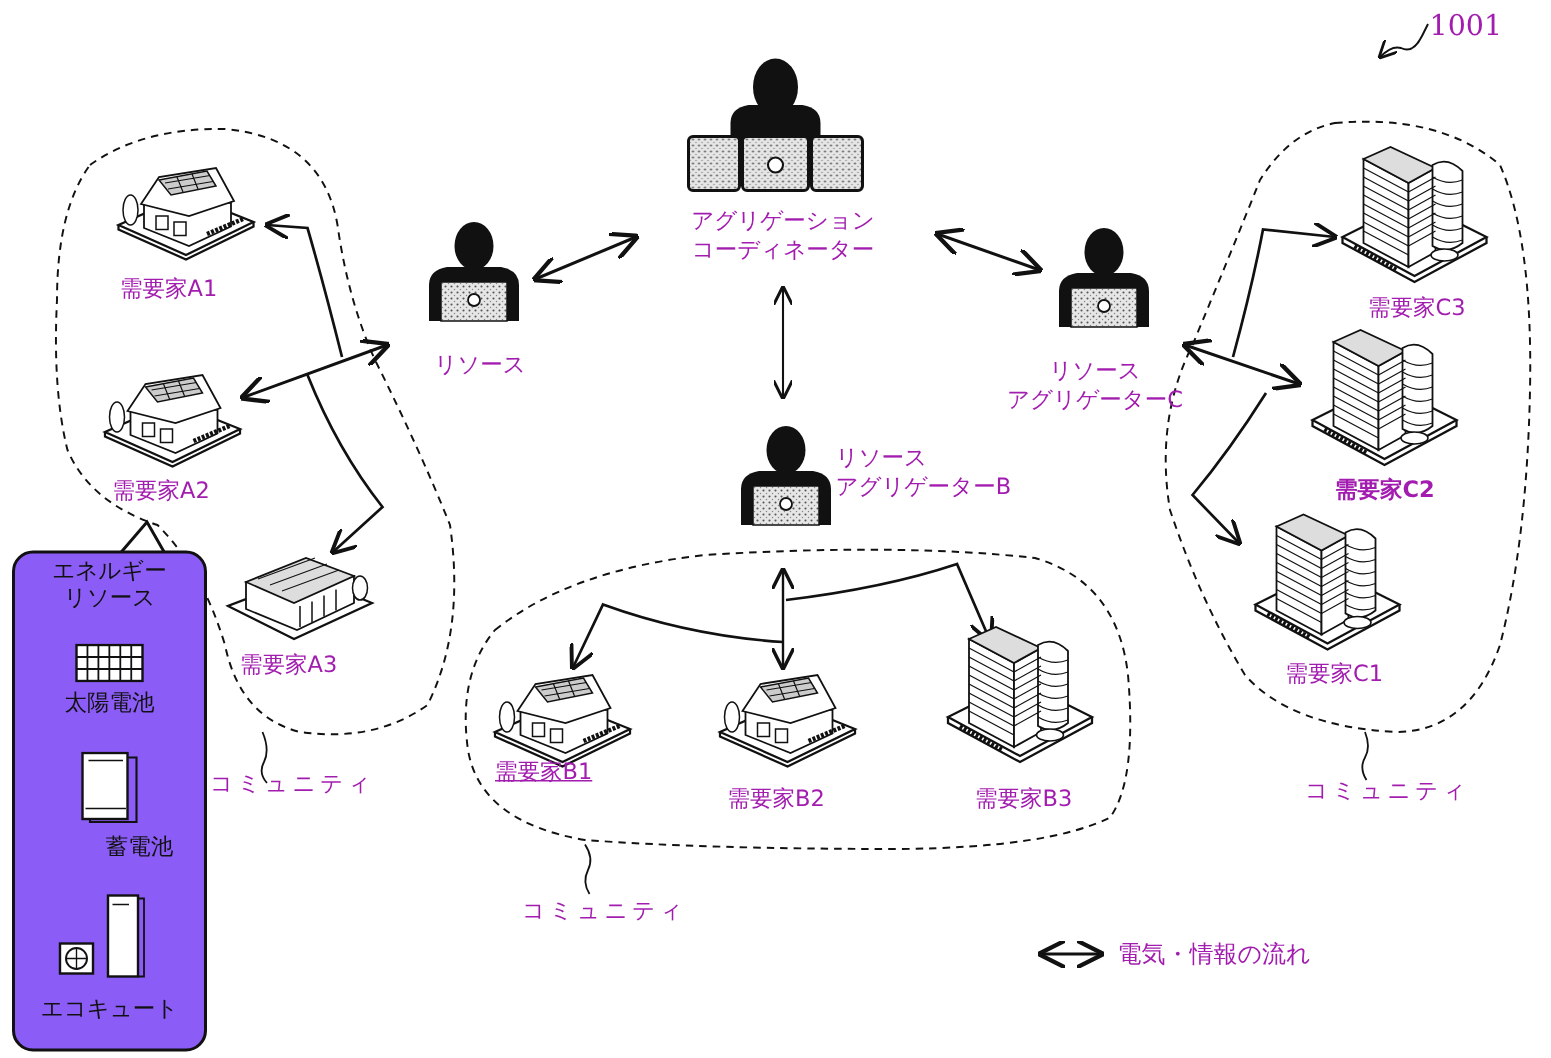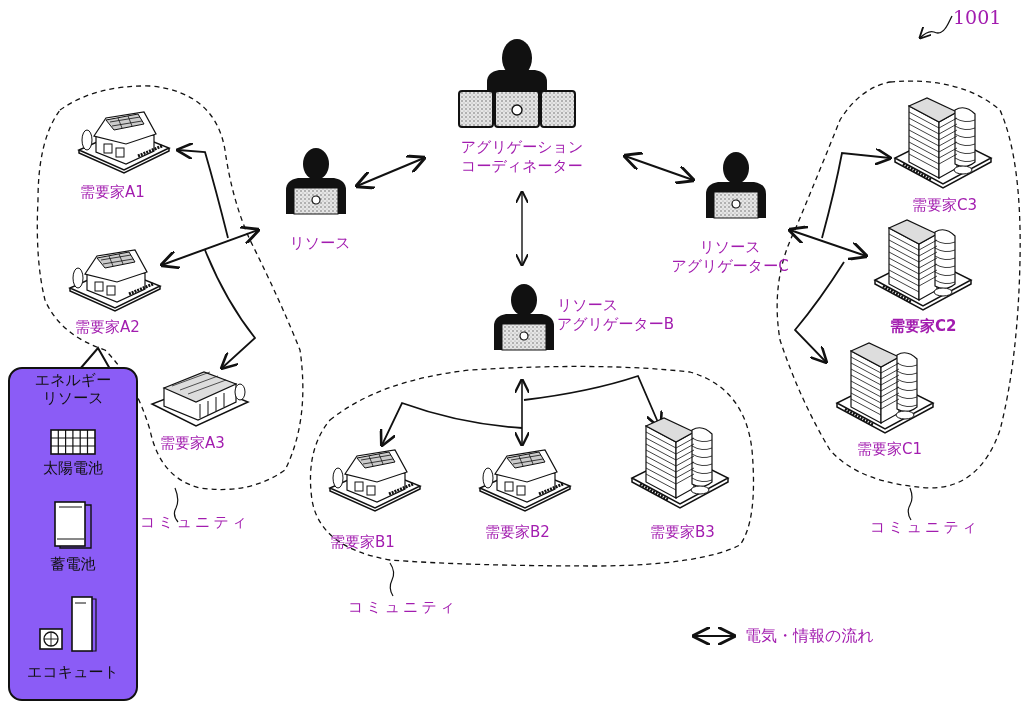--- a/index.html
+++ b/index.html
@@ -133,21 +133,21 @@
   <div>アグリゲーターB</div>
 </div>
 <div class="lbl ctr" style="left:650px;top:238px;width:160px;">
   <div>リソース</div>
   <div>アグリゲーターC</div>
 </div>
 
 <div class="lbl" style="left:80px;top:183px;">需要家A1</div>
 <div class="lbl" style="left:75px;top:318px;">需要家A2</div>
 <div class="lbl" style="left:160px;top:434px;">需要家A3</div>
-<div class="lbl" style="left:330px;top:533px;">需要家B1</div>
+<div class="lbl" style="left:330px;top:505px;text-decoration:underline;">需要家B1</div>
 <div class="lbl" style="left:485px;top:523px;">需要家B2</div>
 <div class="lbl" style="left:650px;top:523px;">需要家B3</div>
 <div class="lbl" style="left:912px;top:196px;">需要家C3</div>
 <div class="lbl" style="left:890px;top:317px;font-weight:bold;">需要家C2</div>
 <div class="lbl" style="left:857px;top:440px;">需要家C1</div>
 
 <div class="lbl" style="left:140px;top:513px;letter-spacing:3px;">コミュニティ</div>
 <div class="lbl" style="left:348px;top:598px;letter-spacing:3px;">コミュニティ</div>
 <div class="lbl" style="left:870px;top:518px;letter-spacing:3px;">コミュニティ</div>
 
@@ -159,21 +159,21 @@
     <rect x="1" y="1" width="44" height="24" fill="#fff" stroke="#111" stroke-width="1.6"></rect>
     <path d="M1,9 L45,9 M1,17 L45,17 M8.3,1 L8.3,25 M15.6,1 L15.6,25 M22.9,1 L22.9,25 M30.2,1 L30.2,25 M37.5,1 L37.5,25" stroke="#111" stroke-width="1.2"></path>
   </svg>
   <div class="res-lbl" style="top:90px;">太陽電池</div>
 
   <svg style="position:absolute;left:44px;top:132px;" width="40" height="48">
     <rect x="1" y="1" width="30" height="44" fill="#fff" stroke="#111" stroke-width="1.6"></rect>
     <path d="M31,4 L37,4 L37,47 L6,47 L6,45" fill="none" stroke="#111" stroke-width="1.4"></path>
     <path d="M5,6 L28,6 M3,38 L30,38" stroke="#111" stroke-width="1"></path>
   </svg>
-  <div class="res-lbl" style="top:186px;">蓄電池</div>
+  <div class="res-lbl" style="top:186px;margin-left:20px;">蓄電池</div>
 
   <svg style="position:absolute;left:28px;top:226px;" width="70" height="60">
     <rect x="2" y="34" width="22" height="20" fill="#fff" stroke="#111" stroke-width="1.6"></rect>
     <circle cx="13" cy="44" r="7" fill="none" stroke="#111" stroke-width="1.3"></circle>
     <path d="M6,44 L20,44 M13,37 L13,51" stroke="#111" stroke-width="0.9"></path>
     <rect x="34" y="2" width="20" height="54" fill="#fff" stroke="#111" stroke-width="1.6"></rect>
     <path d="M54,4 L58,4 L58,56 L54,56" fill="none" stroke="#111" stroke-width="1.2"></path>
     <path d="M37,8 L48,8" stroke="#111" stroke-width="1"></path>
   </svg>
   <div class="res-lbl" style="top:294px;">エコキュート</div>

